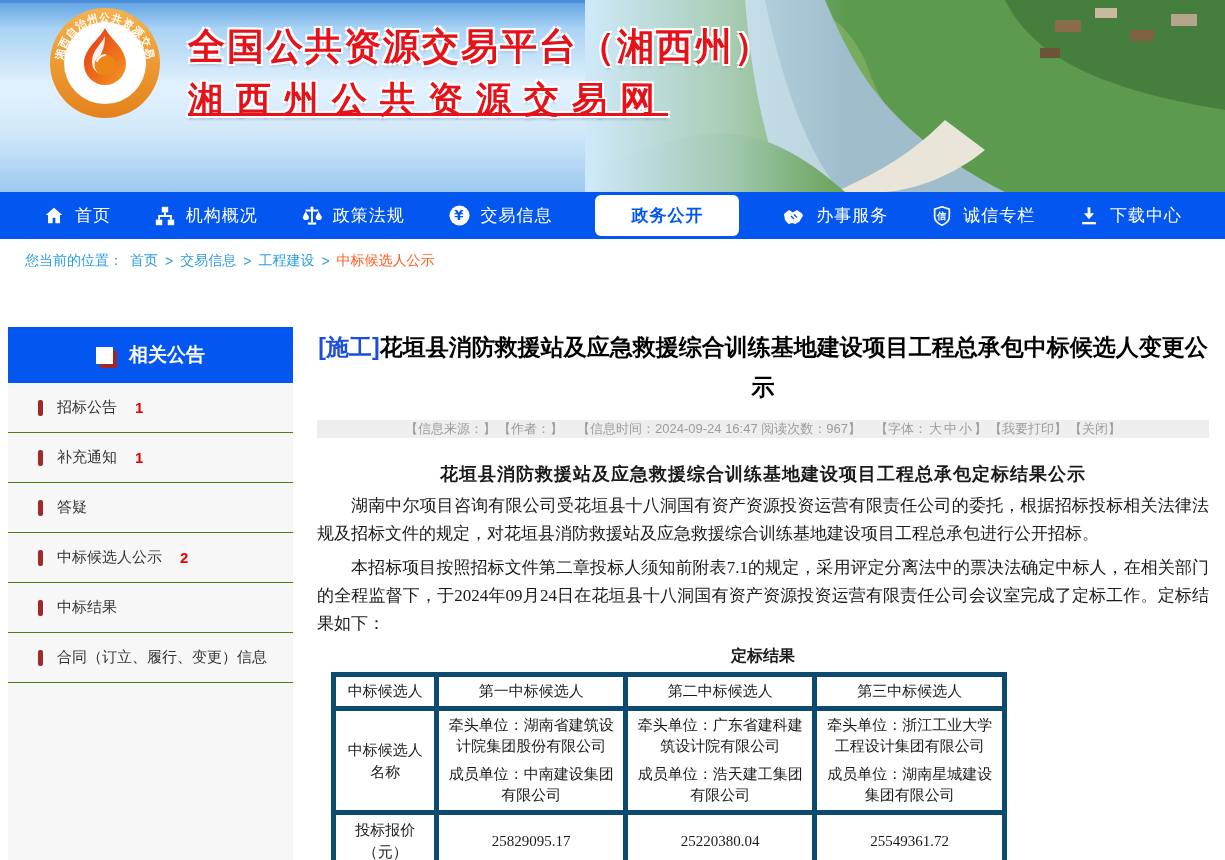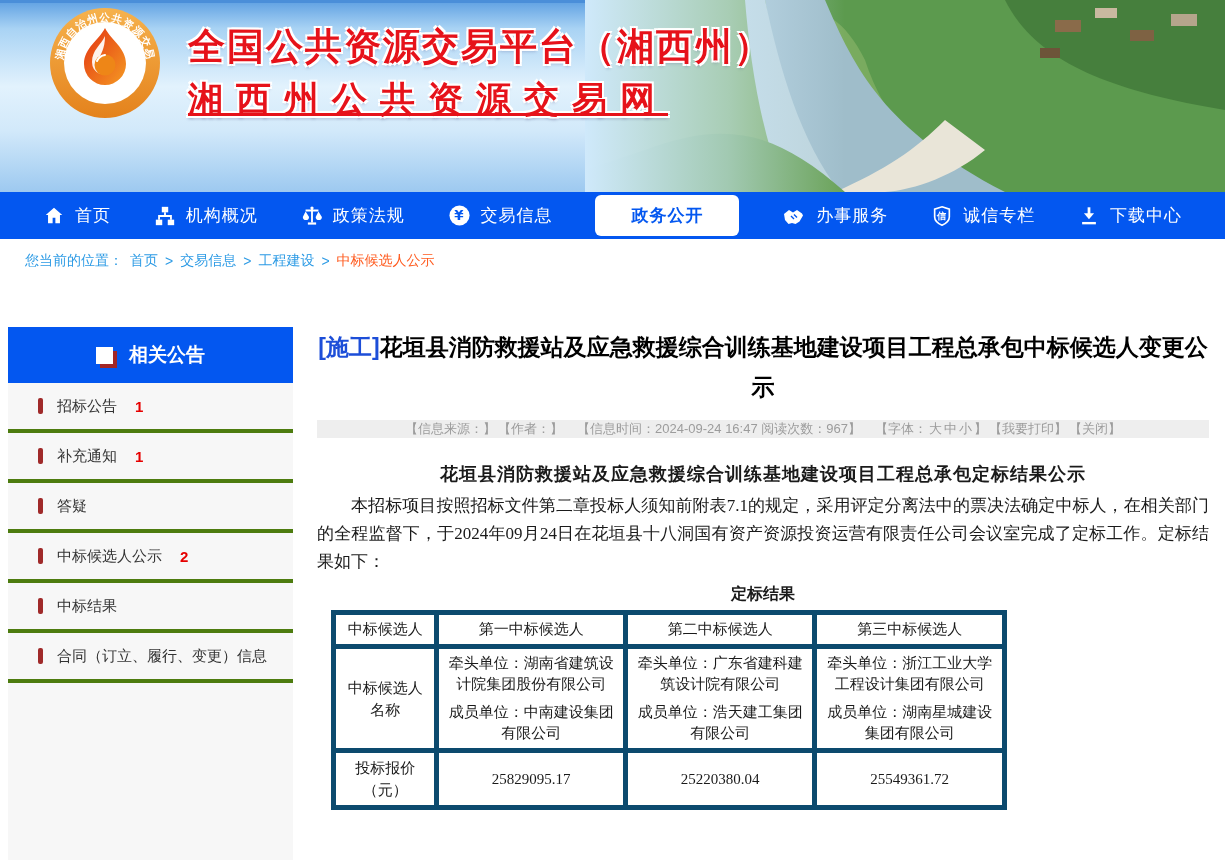--- a/index.html
+++ b/index.html
@@ -31,21 +31,21 @@
   .breadcrumb{height:44px; display:flex; align-items:center; padding-left:25px; font-size:14px; color:#2d9be5; gap:7px; background:#fff;}
   .breadcrumb .crumb-link{color:#2d9be5; cursor:pointer; text-decoration:none;}
   .breadcrumb .sep{color:#2d9be5;}
   .breadcrumb .current{color:#ff5a1e;}
   
   .page{display:flex; margin:44px 16px 0 8px; gap:24px; align-items:flex-start; height:533px;}
   
   .sidebar{width:285px; flex-shrink:0; background:#f7f7f7; height:100%;}
   .sidebar-header{height:56px; background:#0357f0; color:#fff; display:flex; align-items:center; justify-content:center; gap:12px; font-size:19px; font-weight:bold;}
   .sidebar-header .sq{width:17px; height:17px; background:#fff; box-shadow:4px 4px 0 #a22626; margin-right:4px;}
-  .side-item{height:50px; display:flex; align-items:center; padding-left:30px; border-bottom:4px solid #4d7c0f; background:#f7f7f7; font-size:15px; color:#333; cursor:pointer;}
+  .side-item{height:50px; display:flex; align-items:center; padding-left:30px; border-bottom:1px solid #4d7c0f; background:#f7f7f7; font-size:15px; color:#333; cursor:pointer;}
   .side-item .bar{width:5px; height:16px; background:#a02a2a; border-radius:2px; margin-right:14px; flex-shrink:0;}
   .side-item .cnt{color:#e60000; font-weight:bold; margin-left:18px;}
   
   .main{flex:1; min-width:0;}
   .article-title{ text-align:center; font-size:23px; font-weight:bold; color:#000; line-height:40px; }
   .article-title .tag{color:#1d4ed8;}
   .meta-bar{margin-top:13px; background:#eeeeee; height:18px; display:flex; align-items:center; justify-content:center; font-size:13px; color:#9c9c9c; gap:2px; white-space:nowrap;}
   .meta-bar .gap{width:10px;}
   .meta-bar .m-btn{cursor:pointer;}
   .article-body{font-family:"Liberation Serif","DejaVu Serif",serif; color:#1a1a1a;}
@@ -258,20 +258,21 @@
       <span class="m-btn">大</span>
       <span class="m-btn">中</span>
       <span class="m-btn">小</span>
       <span>】</span>
       <span class="m-btn">【我要打印】</span>
       <span class="m-btn">【关闭】</span>
     </div>
 
     <div class="article-body">
       <div class="article-heading">花垣县消防救援站及应急救援综合训练基地建设项目工程总承包定标结果公示</div>
+      <p>湖南中尔项目咨询有限公司受花垣县十八洞国有资产资源投资运营有限责任公司的委托，根据招标投标相关法律法规及招标文件的规定，对花垣县消防救援站及应急救援综合训练基地建设项目工程总承包进行公开招标。</p>
       <p>本招标项目按照招标文件第二章投标人须知前附表7.1的规定，采用评定分离法中的票决法确定中标人，在相关部门的全程监督下，于2024年09月24日在花垣县十八洞国有资产资源投资运营有限责任公司会议室完成了定标工作。定标结果如下：</p>
 
       <div class="table-caption">定标结果</div>
       <table class="result">
         <colgroup>
             <col style="width:104px">
             <col style="width:190px">
             <col style="width:191px">
             <col style="width:191px">
           </colgroup>

